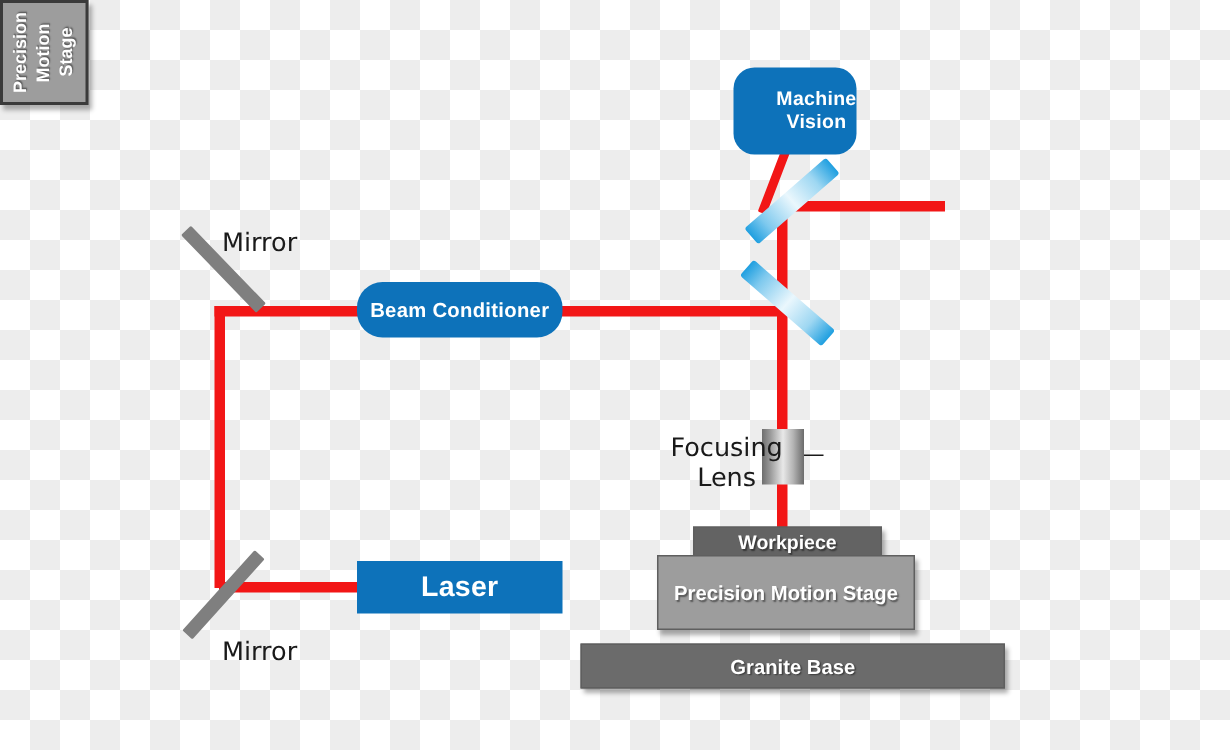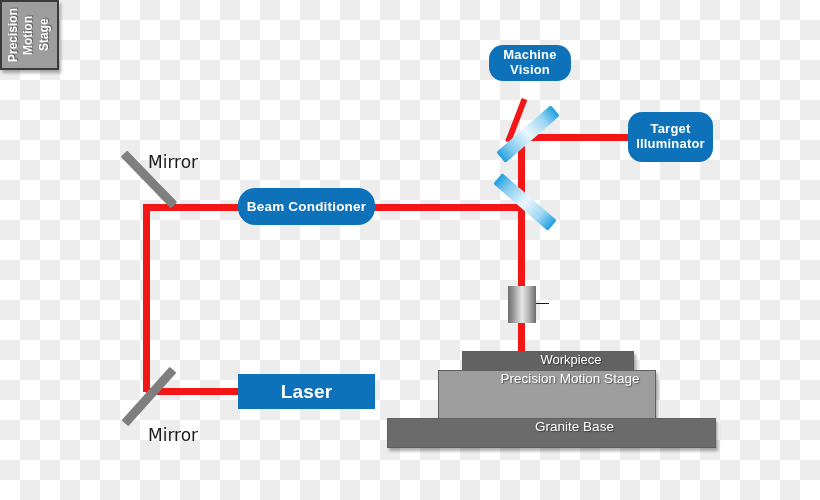--- a/index.html
+++ b/index.html
@@ -37,26 +37,25 @@
   }
 
   .lens{
     position:absolute;
     background:linear-gradient(90deg,#6e6e6e 0%,#9a9a9a 20%,#e8e8e8 50%,#b4b4b4 74%,#6b6b6b 100%);
   }
   .connector{position:absolute;background:#1a1a1a;height:1px;}
 
   .graybox{
     position:absolute;
-    display:flex;align-items:flex-start;justify-content:center;
-    color:#ffffff;font-weight:normal;
+    display:flex;align-items:center;justify-content:center;
+    color:#ffffff;font-weight:bold;
     text-shadow:1px 1px 1px rgba(0,0,0,.45);
     box-shadow:2px 3px 3px rgba(0,0,0,.32);
     border:1px solid #5f5f5f;
-    padding-left:46px;
   }
   .pms-vert{
     background:#9d9d9d;border:2px solid #3a3a3a;
     box-shadow:2px 3px 3px rgba(0,0,0,.3);
   }
   .pms-vert .vtext{
     writing-mode:vertical-rl;transform:rotate(180deg);
     color:#ffffff;font-weight:bold;font-size:12px;line-height:1.28;
     text-align:center;text-shadow:1px 1px 1px rgba(0,0,0,.45);
   }
@@ -87,53 +86,51 @@
 
   <div class="mirror" style="left:113px;top:175px;width:72px;height:9px;transform:rotate(46deg);"></div>
   <div class="mirror" style="left:113px;top:392px;width:72px;height:9px;transform:rotate(-48deg);"></div>
 
   <div class="plain-label" style="left:148px;top:152px;">Mirror</div>
   <div class="plain-label" style="left:148px;top:425px;">Mirror</div>
 
   <div class="splitter" style="left:492px;top:127px;width:72px;height:14px;transform:rotate(-41deg);"></div>
   <div class="splitter" style="left:489px;top:195px;width:72px;height:14px;transform:rotate(41deg);"></div>
 
-  <div class="boxblue pill" style="left:489px;top:45px;width:82px;height:36px;font-size:13px;">
+  <div class="boxblue pill" style="left:489px;top:45px;width:82px;height:58px;font-size:13px;justify-content:flex-end;">
     <span style="white-space:pre-line;">Machine
 Vision</span>
   </div>
 
-  <div class="boxblue pill" style="left:628px;top:112px;width:85px;height:50px;font-size:13px;">
-    <span style="white-space:pre-line;">Target
-Illuminator</span>
-  </div>
 
   <div class="boxblue" style="left:238px;top:188px;width:137px;height:37px;font-size:13.5px;border-radius:17px;">
     <span>Beam Conditioner</span>
   </div>
 
   <div class="boxblue" style="left:238px;top:374px;width:137px;height:35px;font-size:19px;">
     <span>Laser</span>
   </div>
 
   <div class="lens" style="left:508px;top:286px;width:28px;height:37px;"></div>
+  <div class="plain-label" style="left:447px;top:289px;text-align:center;">Focusing
+Lens</div>
 
   <div class="connector" style="left:536px;top:303px;width:13px;"></div>
 
   <div class="pms-vert" style="left:547px;top:268px;width:55px;height:66px;display:flex;align-items:center;justify-content:center;">
     <span class="vtext" style="white-space:pre-line;">Precision
 Motion
 Stage</span>
   </div>
 
   <div class="graybox" style="left:462px;top:351px;width:124px;height:19px;background:#636363;font-size:13px;">
     <span>Workpiece</span>
   </div>
 
   <div class="graybox" style="left:438px;top:370px;width:170px;height:48px;background:#9d9d9d;font-size:13.5px;">
     <span>Precision Motion Stage</span>
   </div>
 
-  <div class="graybox" style="left:387px;top:418px;width:281px;height:28px;background:#6b6b6b;font-size:13.5px;">
+  <div class="graybox" style="left:387px;top:429px;width:281px;height:28px;background:#6b6b6b;font-size:13.5px;">
     <span>Granite Base</span>
   </div>
 
 </div>
 
 </body></html>

